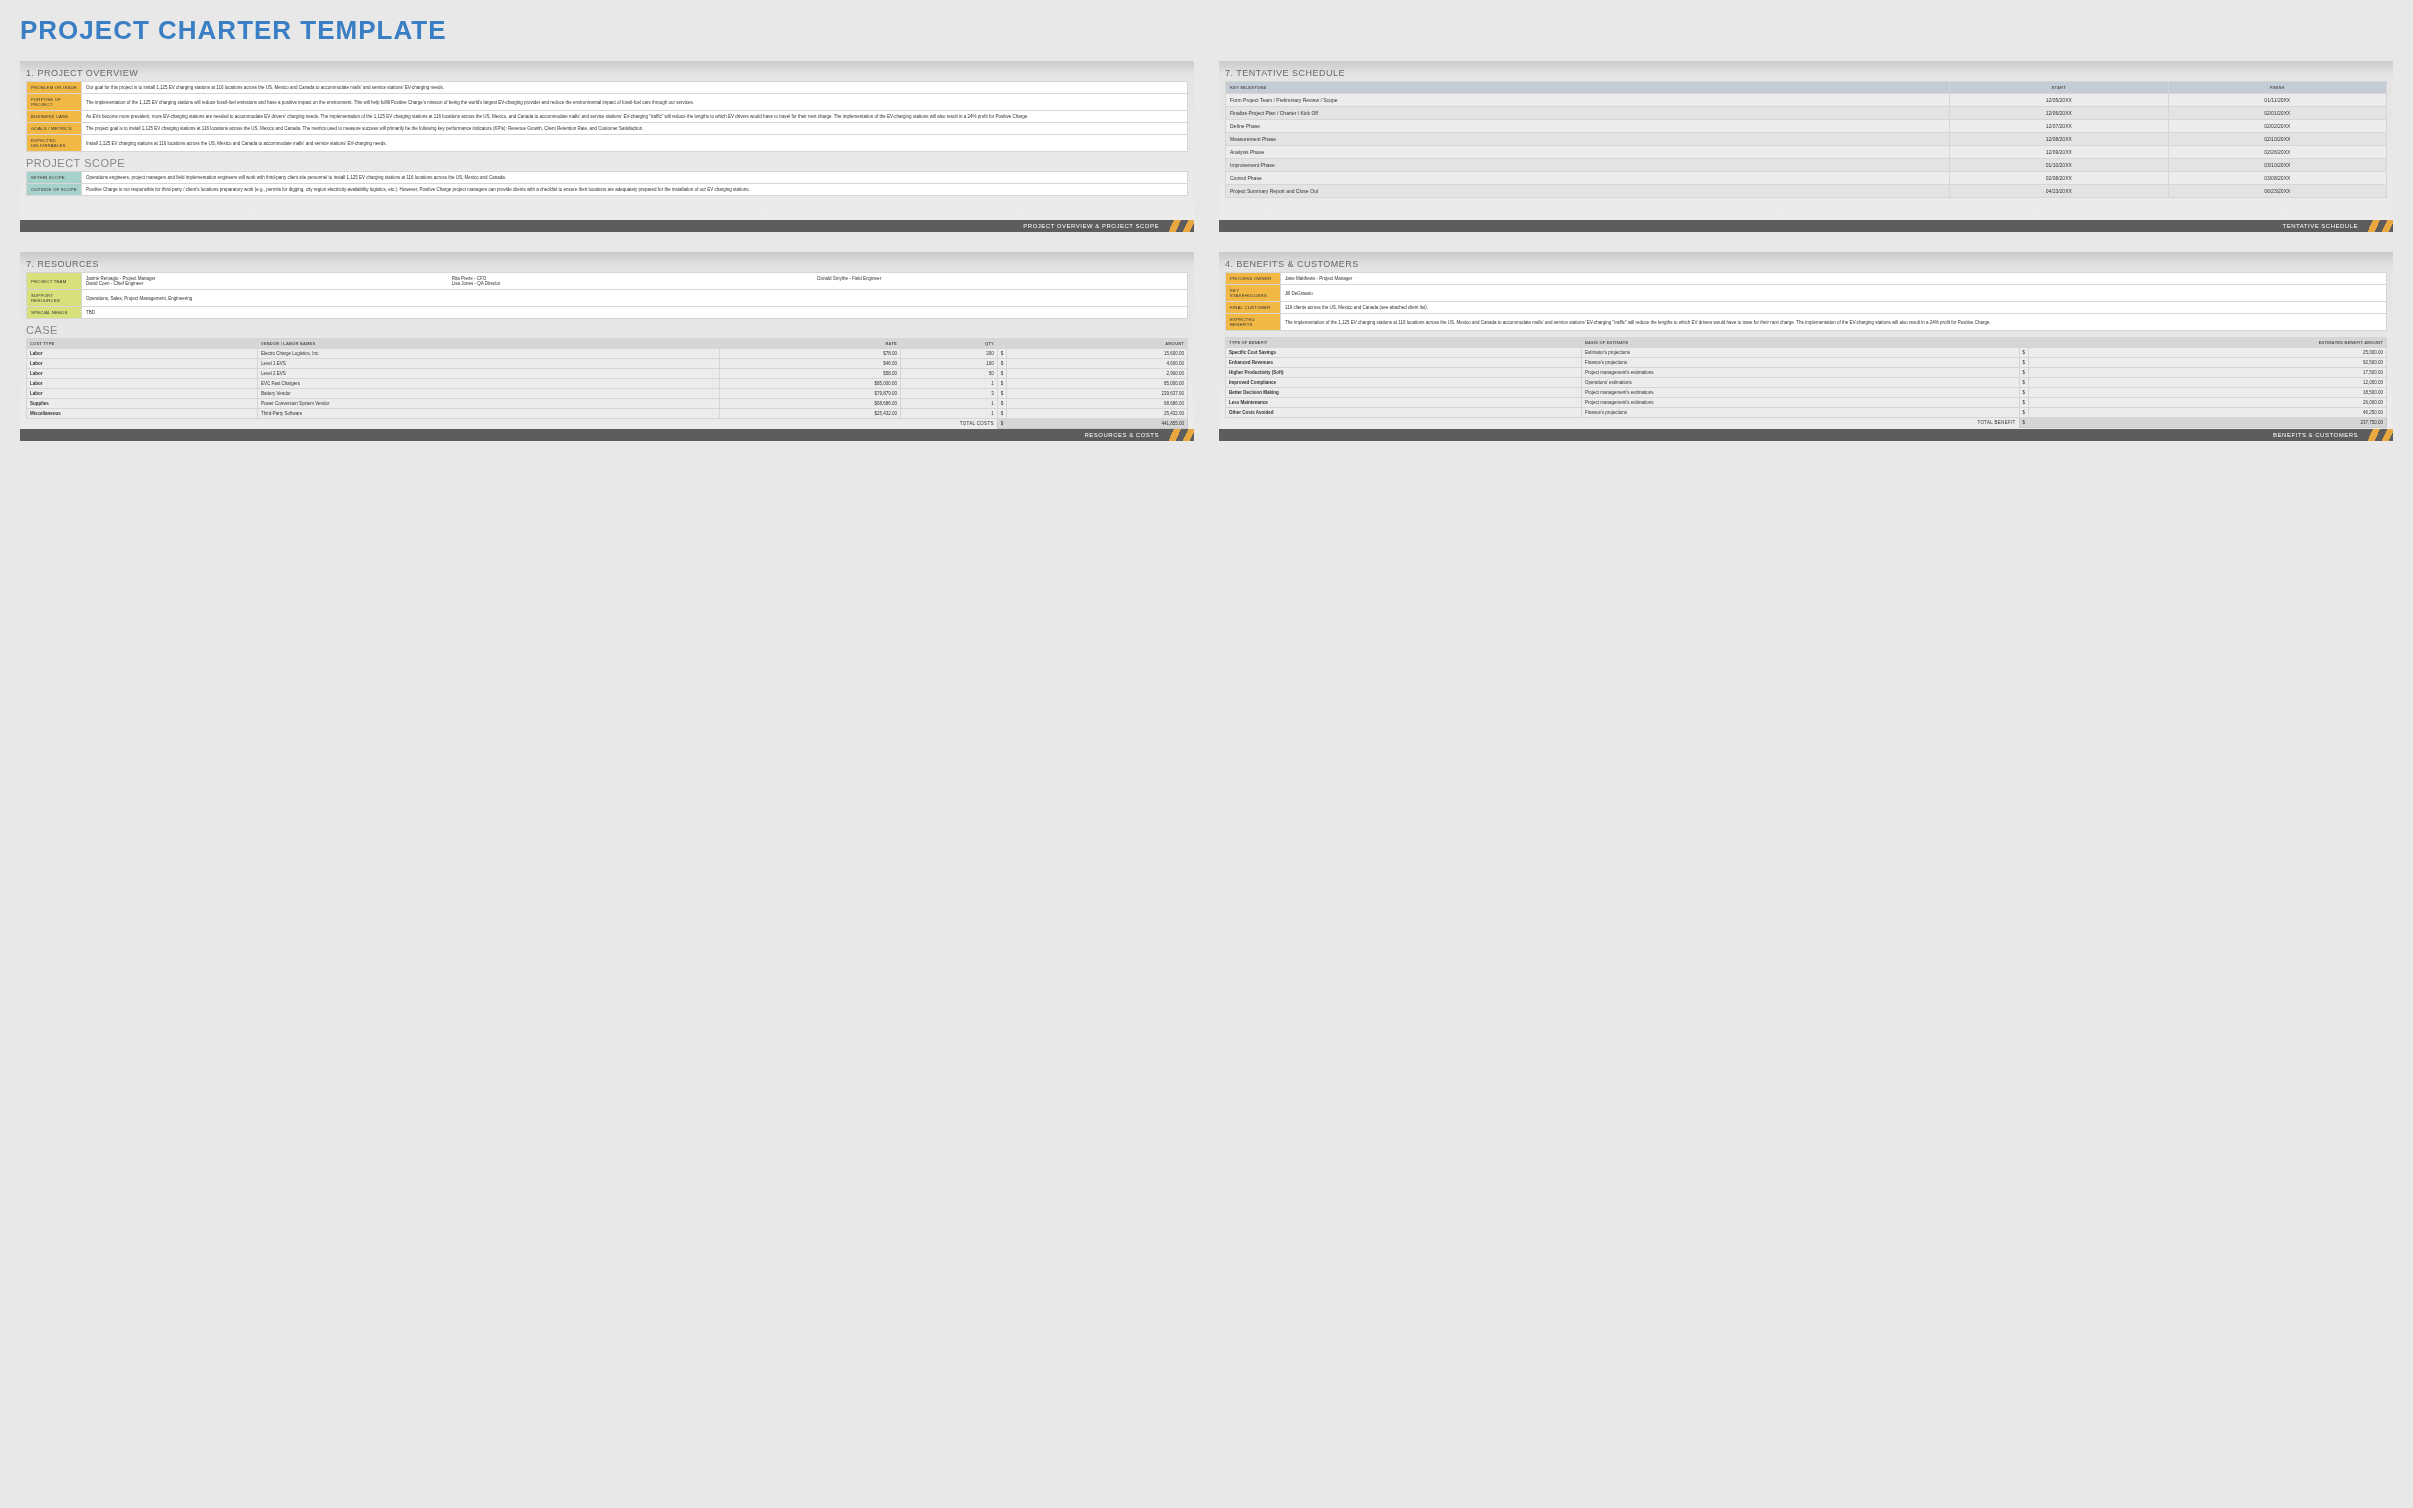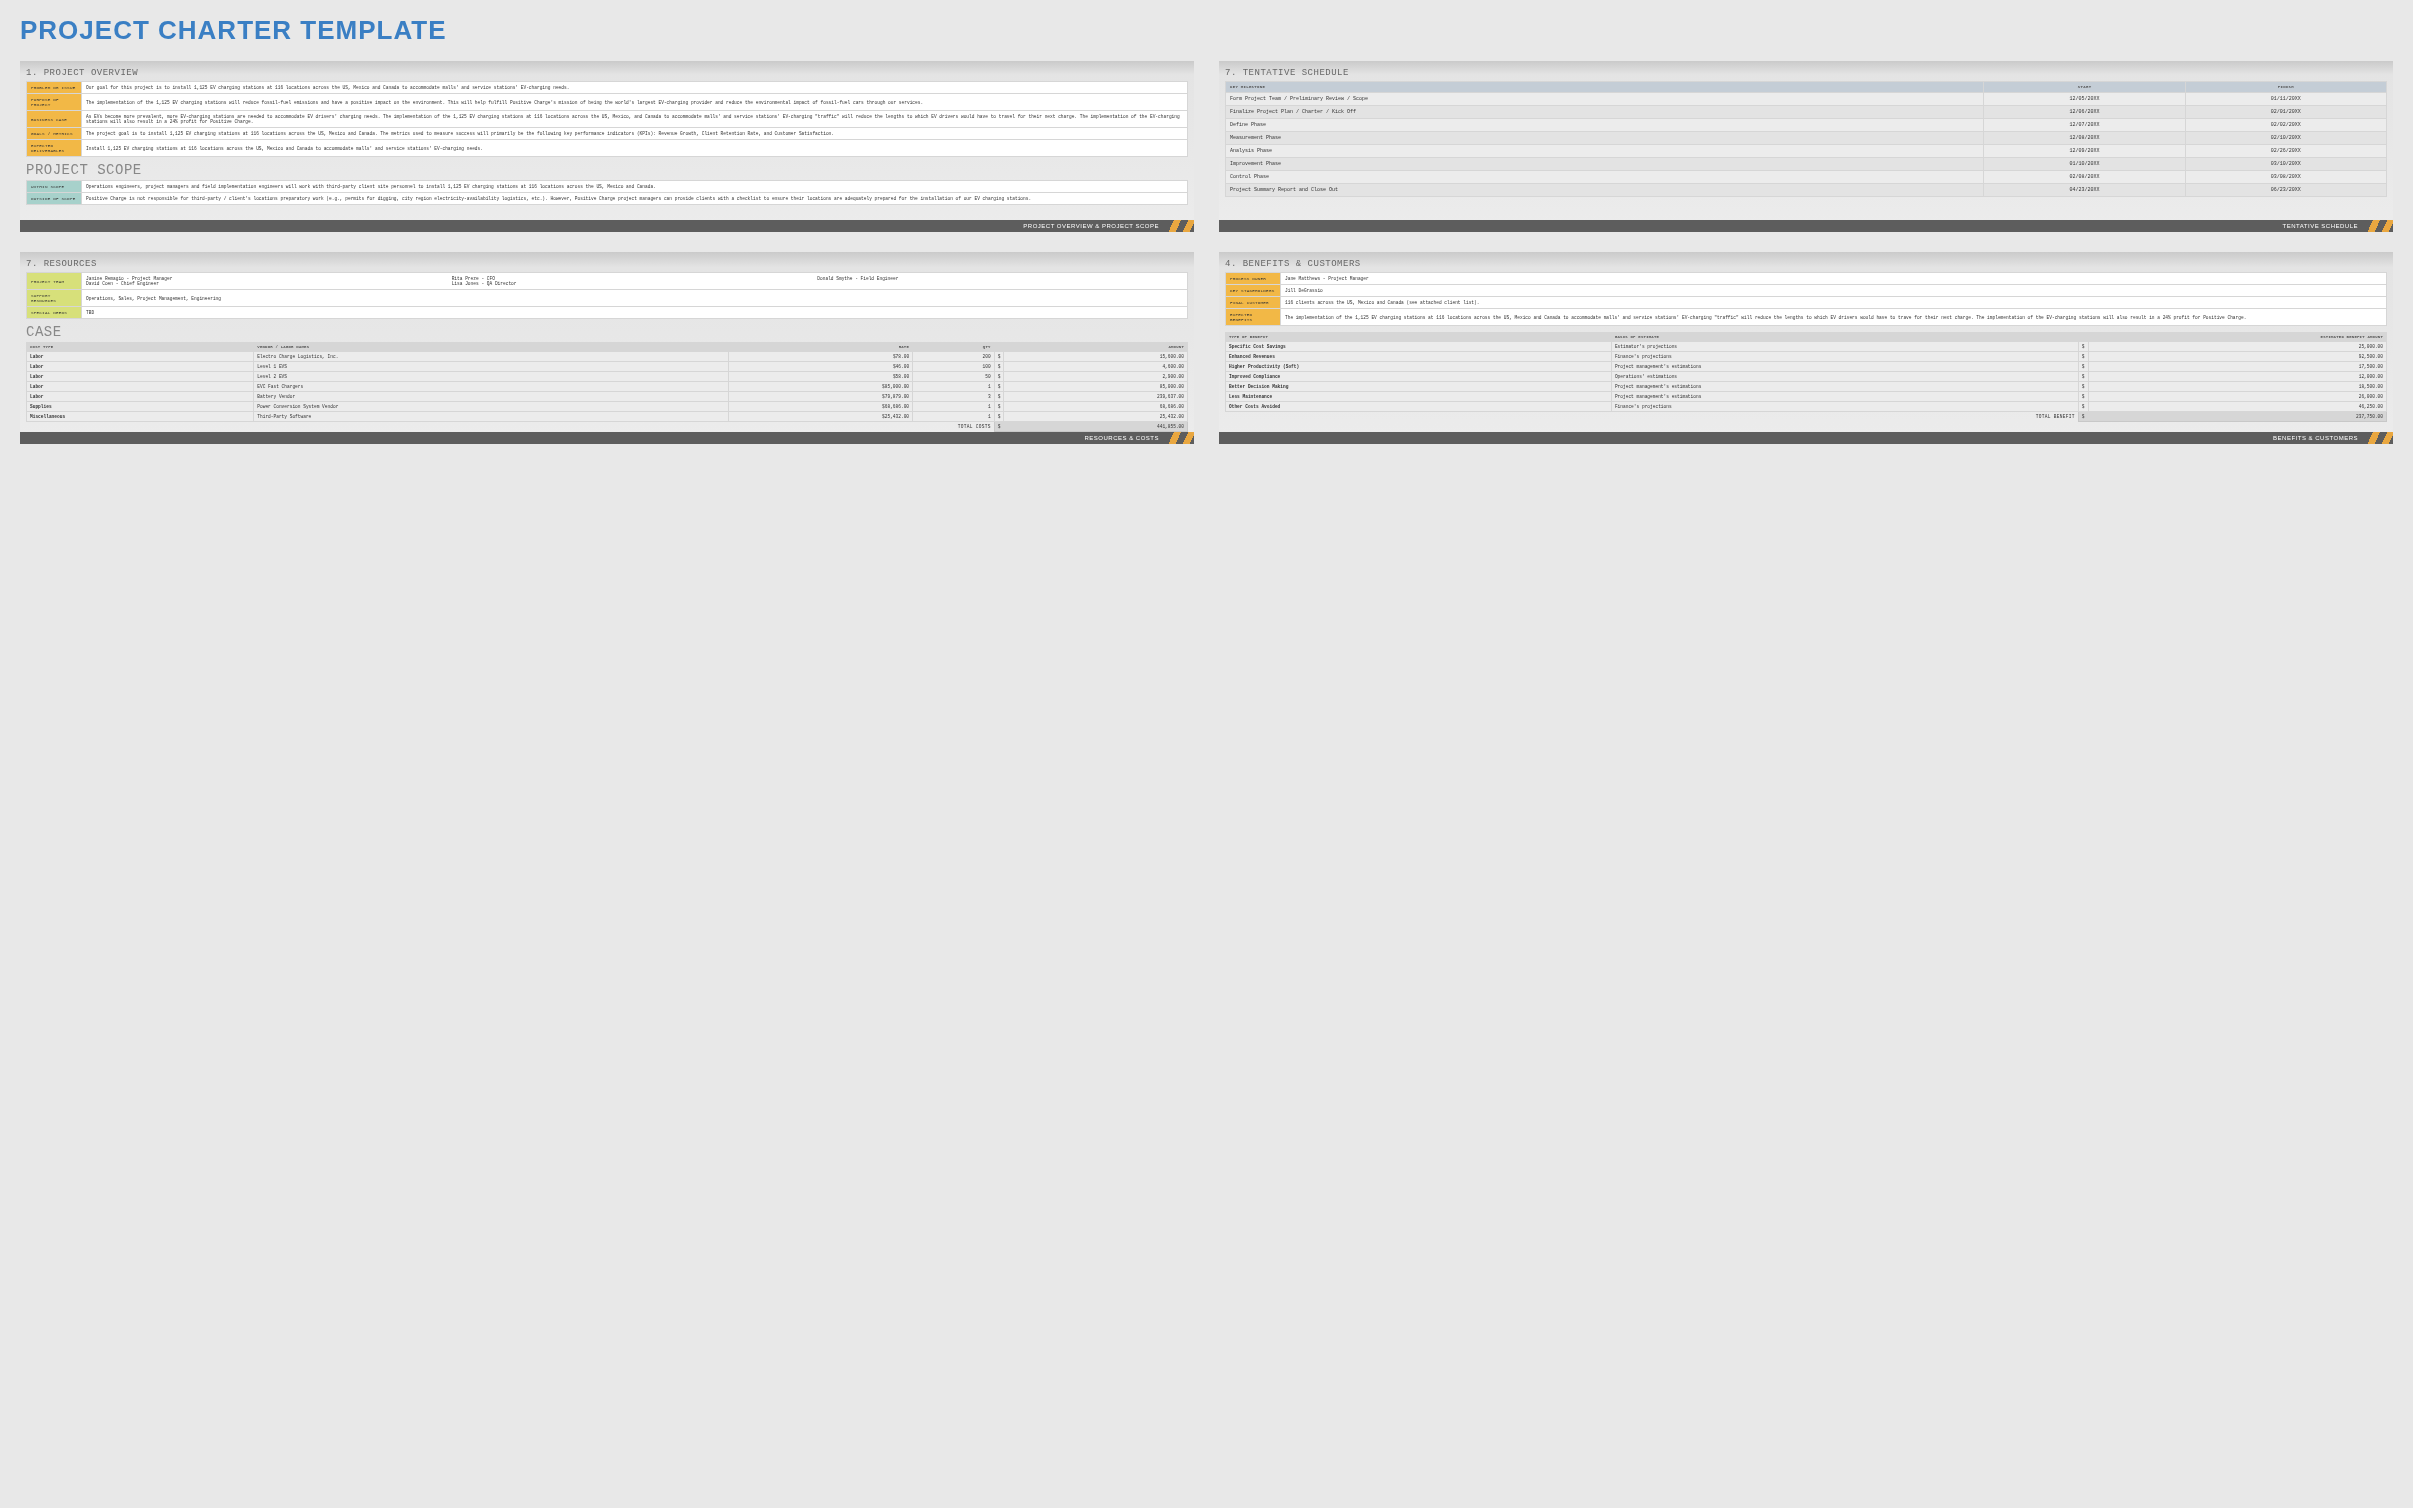--- a/index.html
+++ b/index.html
@@ -21,31 +21,31 @@
     grid-template-columns: 1fr 1fr;
     gap: 20px 25px;
   }
   .panel {
     background: linear-gradient(180deg, #cacaca 0%, #e4e4e4 8%, #ececec 100%);
     display: flex;
     flex-direction: column;
     min-height: 171px;
     position: relative;
   }
-  .panel-inner { padding: 5px 6px 0 6px; flex: 1; font-family: Liberation Mono, monospace; }
+  .panel-inner { padding: 5px 6px 0 6px; flex: 1; }
   .section-title {
     color: #676767;
     font-size: 9px;
     font-weight: 400;
     letter-spacing: 0.5px;
     margin: 2px 0 3px 0;
   }
   .subsection-title {
     color: #888;
-    font-size: 14px;
+    font-size: 11px;
     font-weight: 400;
     letter-spacing: 0.5px;
     margin: 5px 0 2px 0;
   }
   table { width: 100%; border-collapse: collapse; font-size: 4.5px; }
   .kv-table td { border: 0.5px solid #d6d6d6; padding: 3px 4px; vertical-align: middle; background:#fff;}
   .kv-table td.label { width: 55px; font-size: 4.3px; letter-spacing: 0.2px; }
   .amber td.label { background: #f2b846; color:#333; }
   .teal td.label { background: #a7d1cb; color:#333; }
   .lime td.label { background: #d7e07a; color:#333; }

